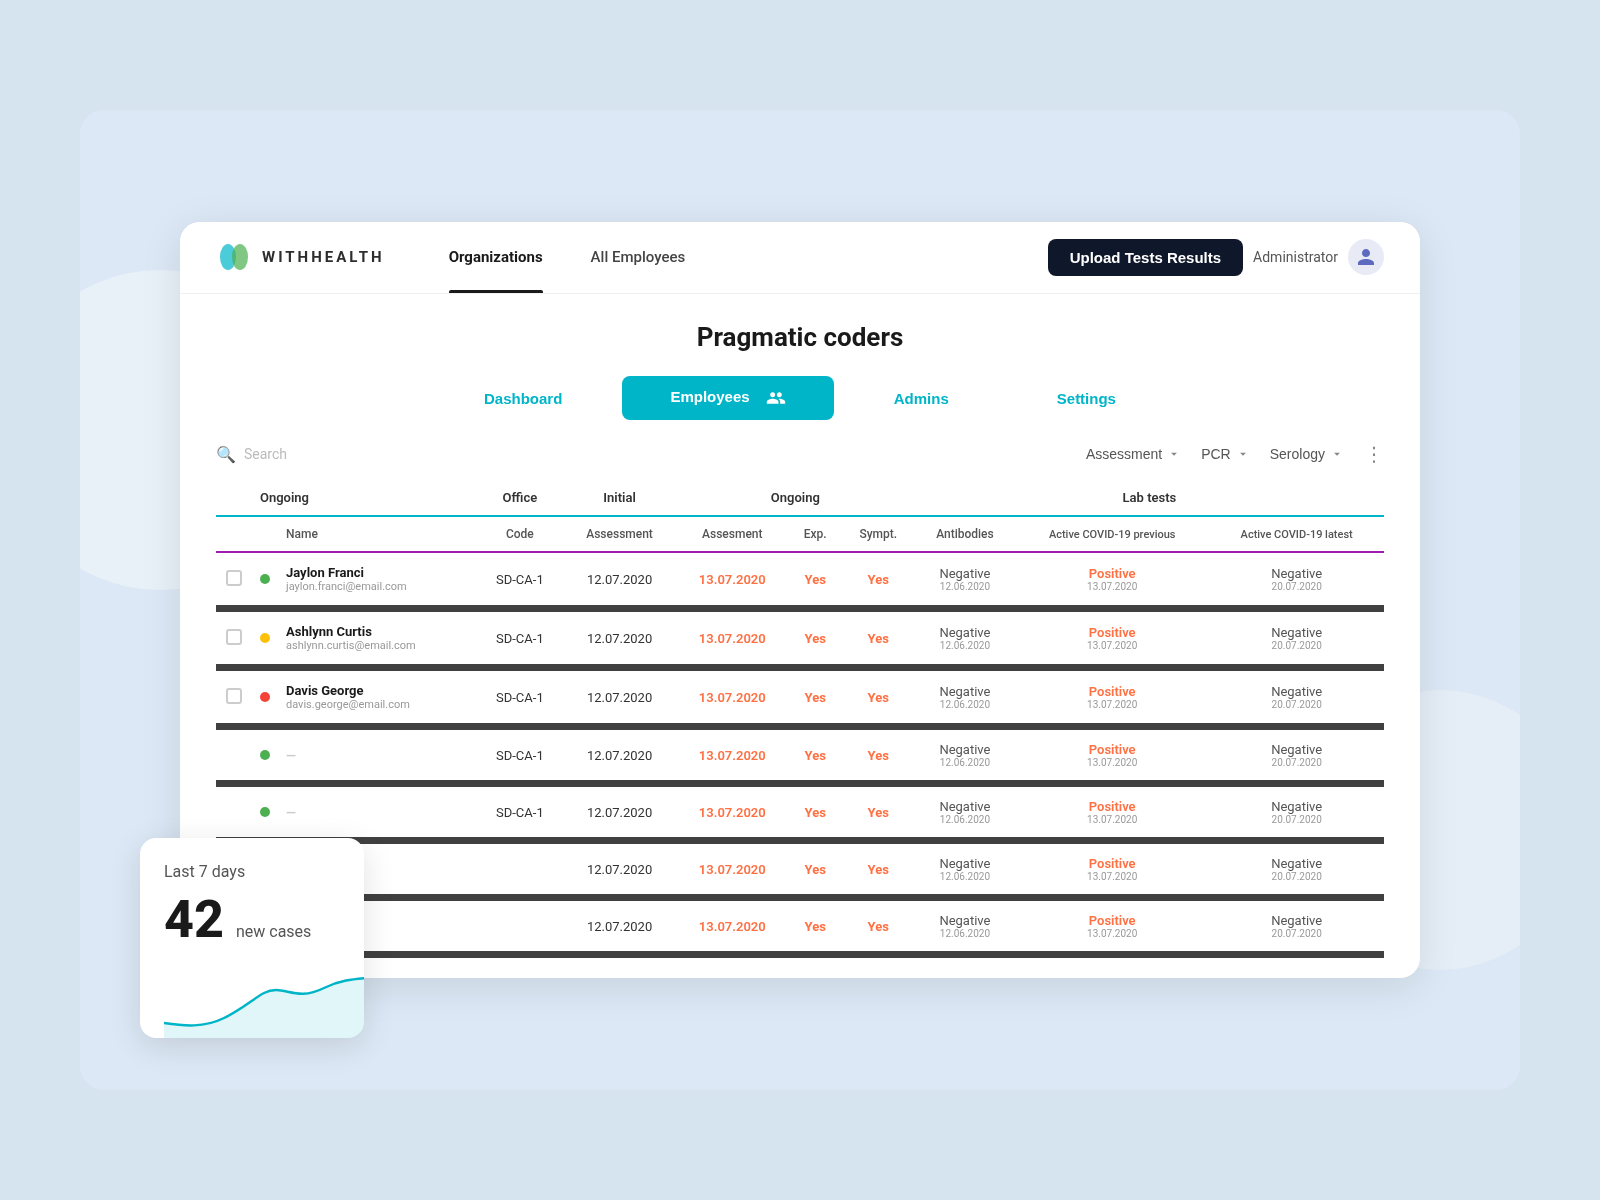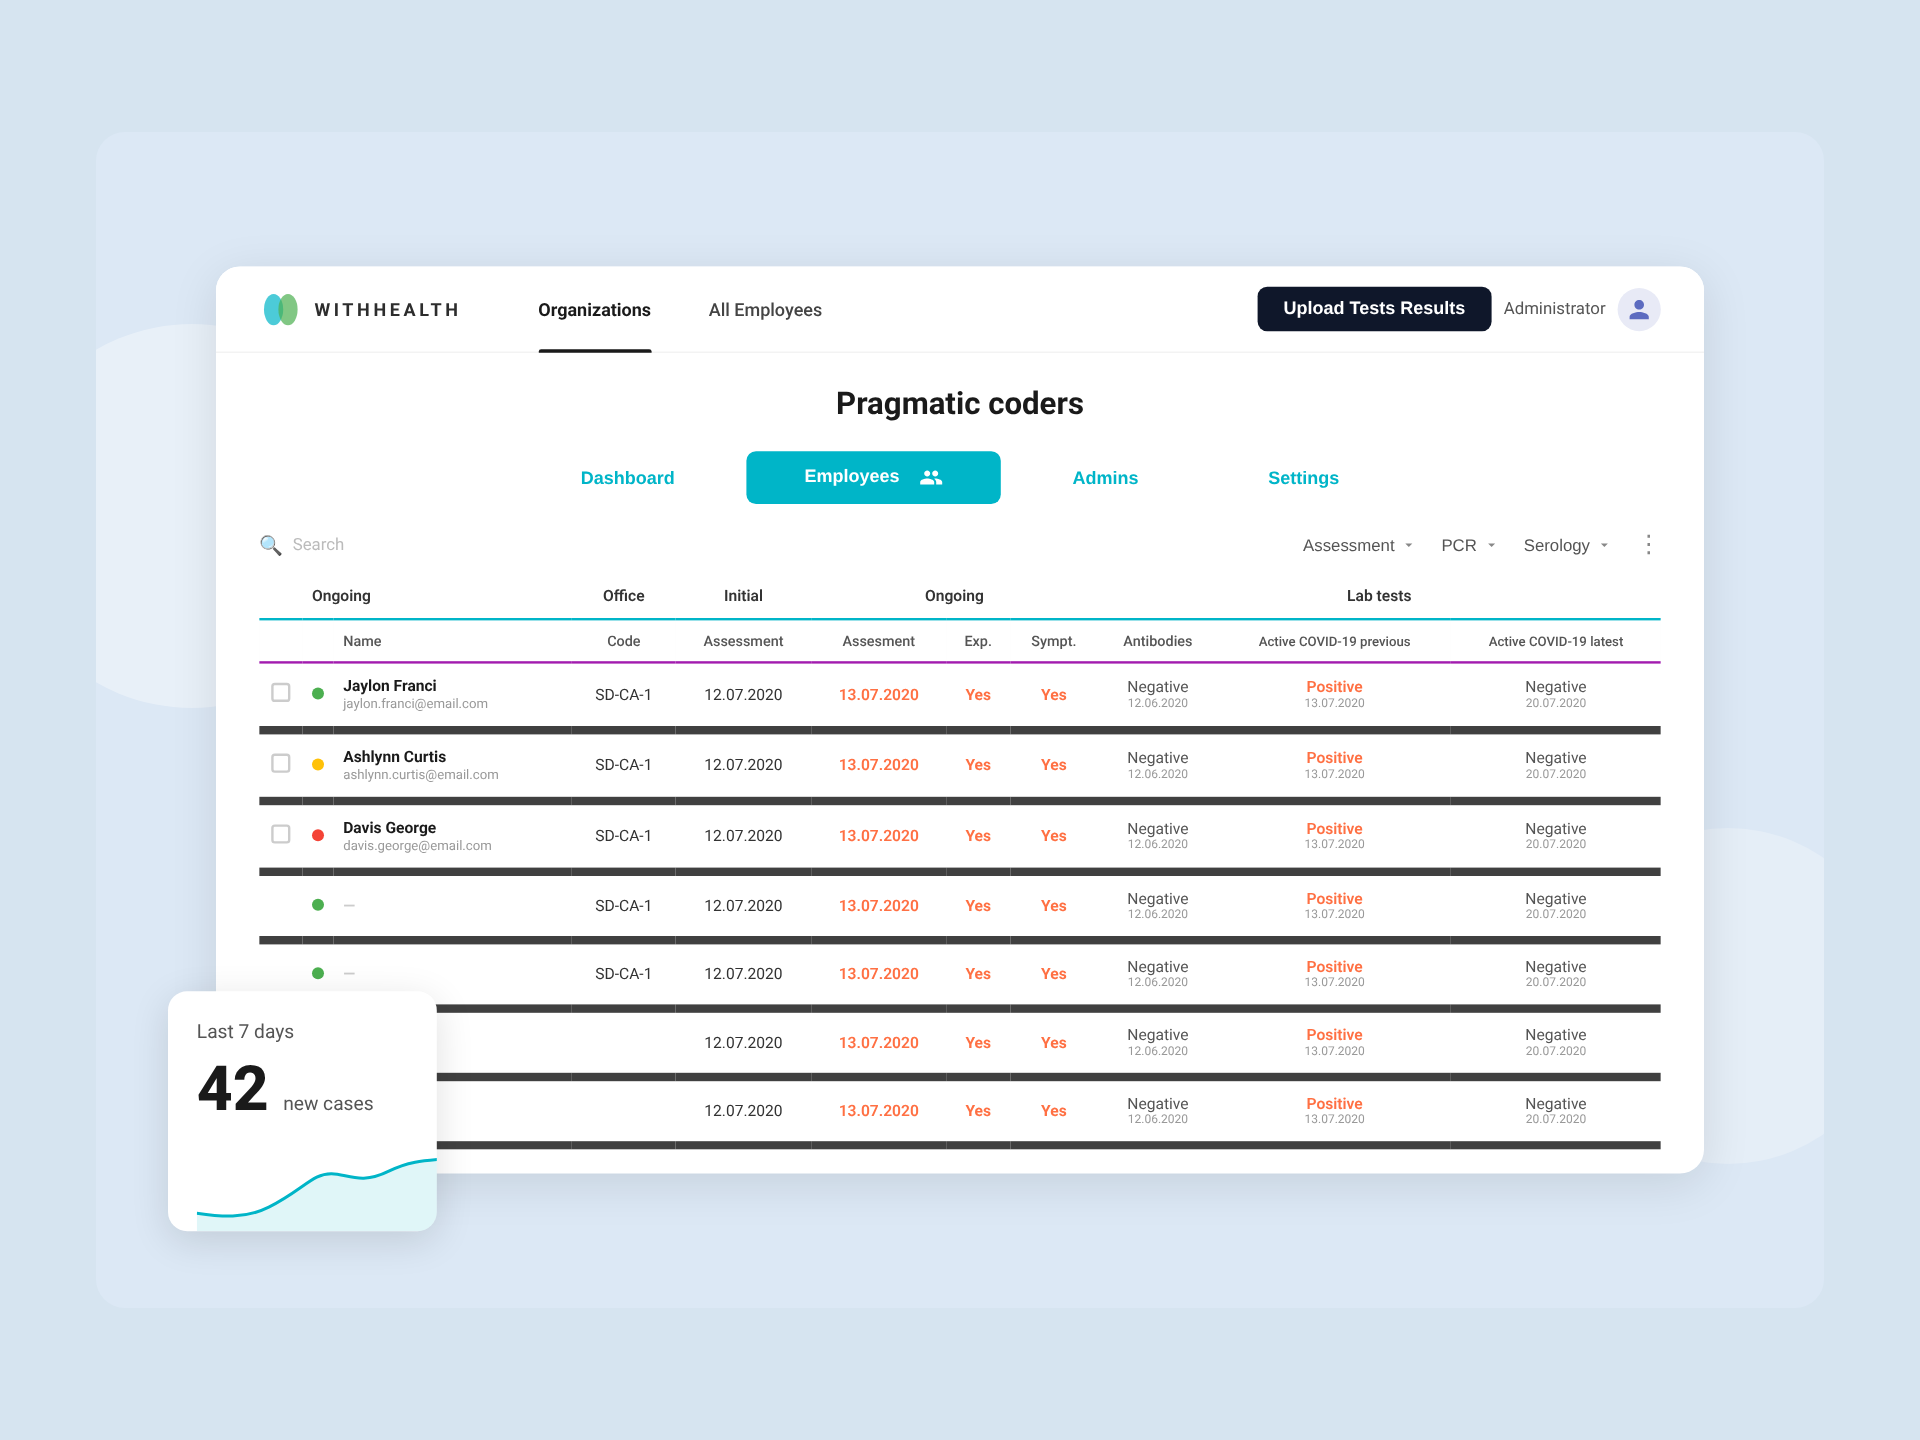--- a/index.html
+++ b/index.html
@@ -640,21 +640,21 @@
       <span class="text-negative">Negative</span>
       <span class="text-date-small">20.07.2020</span>
     </td>
   </tr>
             </tbody>
         </table>
       </div>
     </div>
   </div>
 
-  <div class="floating-card" style="position:absolute; bottom:64px; left:60px; width:224px;">
+  <div class="floating-card" style="position:absolute; bottom:52px; left:60px; width:224px;">
     <div class="card-title">Last 7 days</div>
     <div>
       <span class="card-count">42</span>
       <span class="card-label">new cases</span>
     </div>
     <div class="chart-area">
       <svg width="260" height="80" viewBox="0 0 260 80" fill="none" xmlns="http://www.w3.org/2000/svg">
         <path d="M0 65 C20 68, 40 70, 60 60 C80 50, 90 40, 100 35 C120 25, 130 45, 160 30 C190 15, 210 25, 260 10" stroke="#00b5c8" stroke-width="2.5" fill="none"></path>
         <path d="M0 65 C20 68, 40 70, 60 60 C80 50, 90 40, 100 35 C120 25, 130 45, 160 30 C190 15, 210 25, 260 10 L260 80 L0 80 Z" fill="rgba(0,181,200,0.12)"></path>
       </svg>

